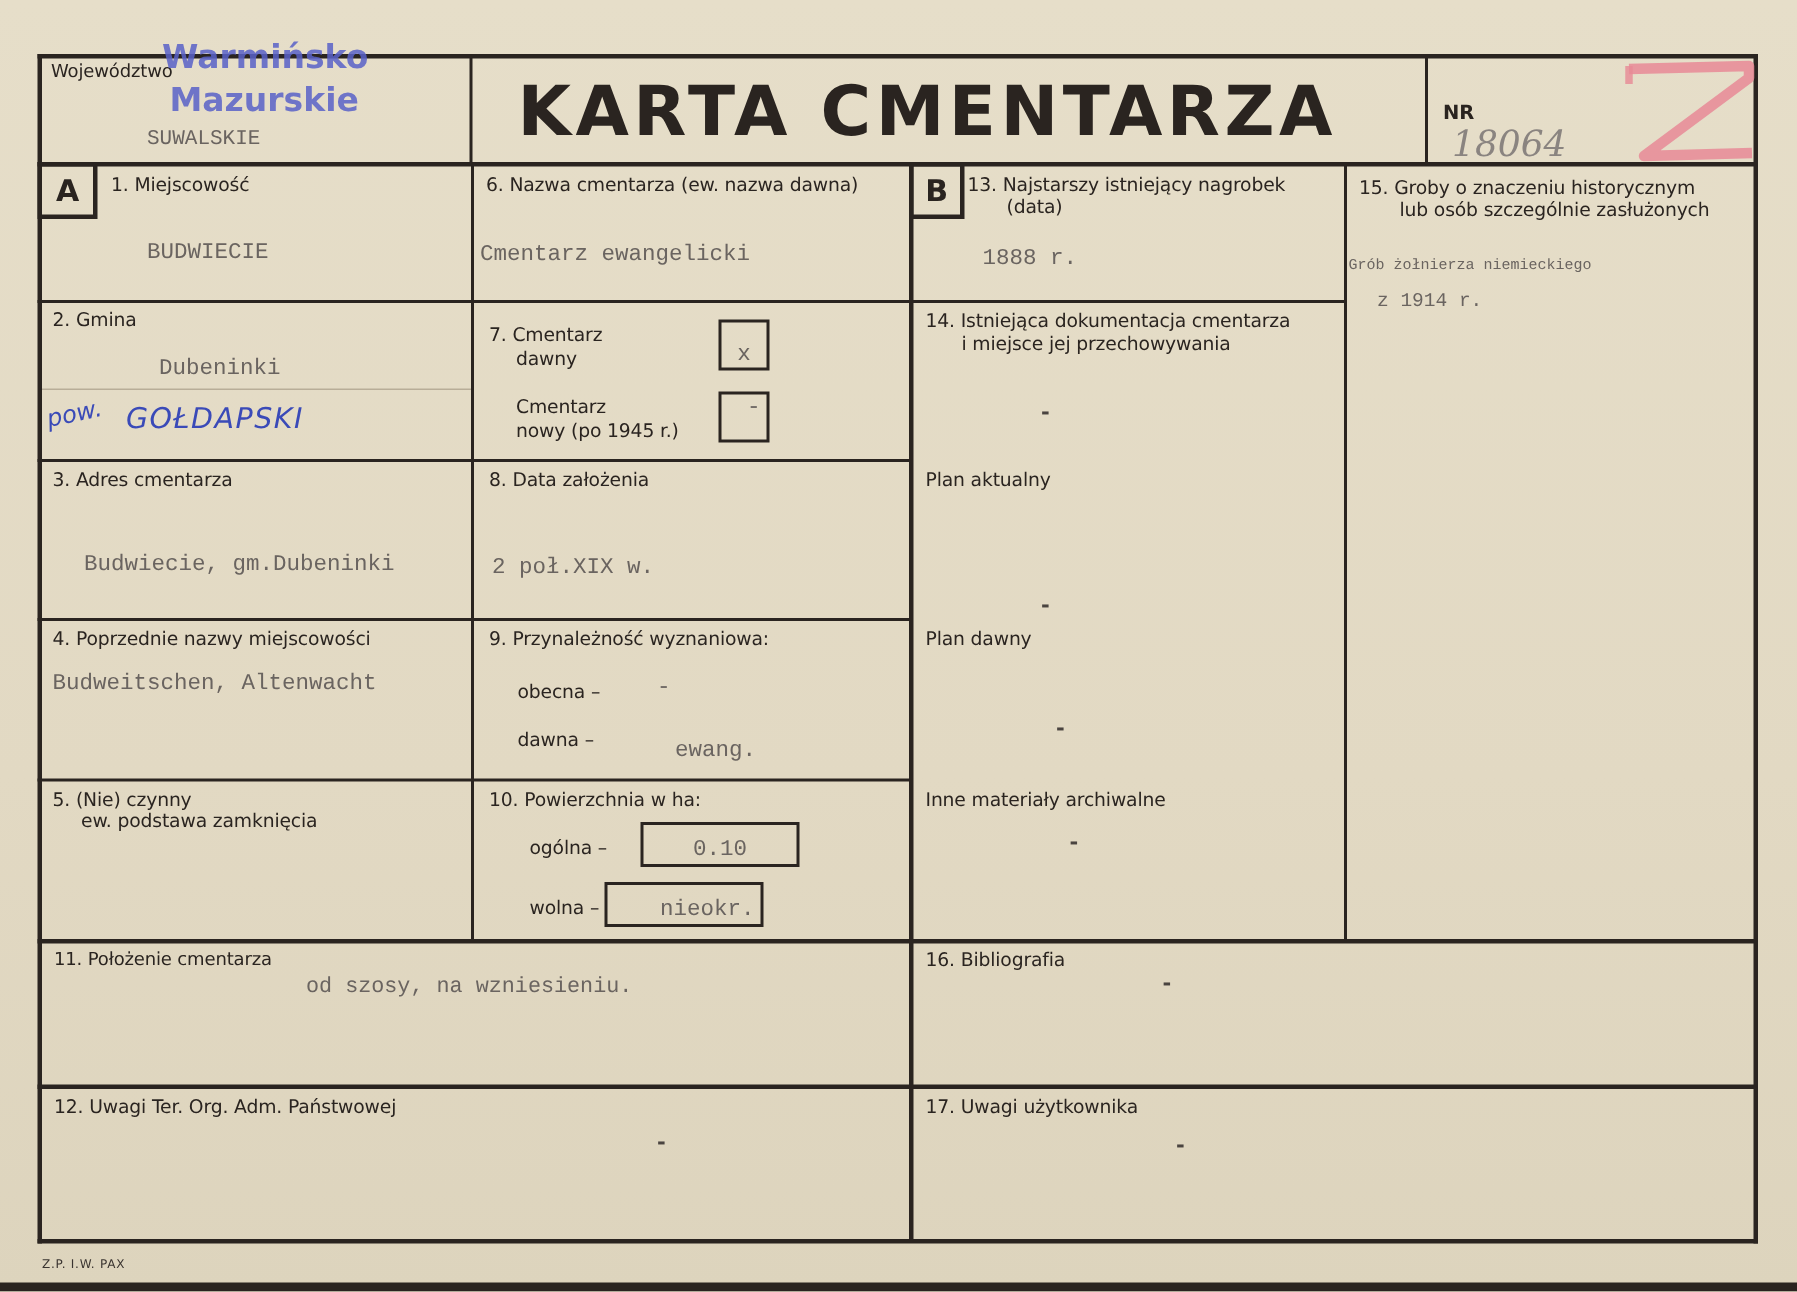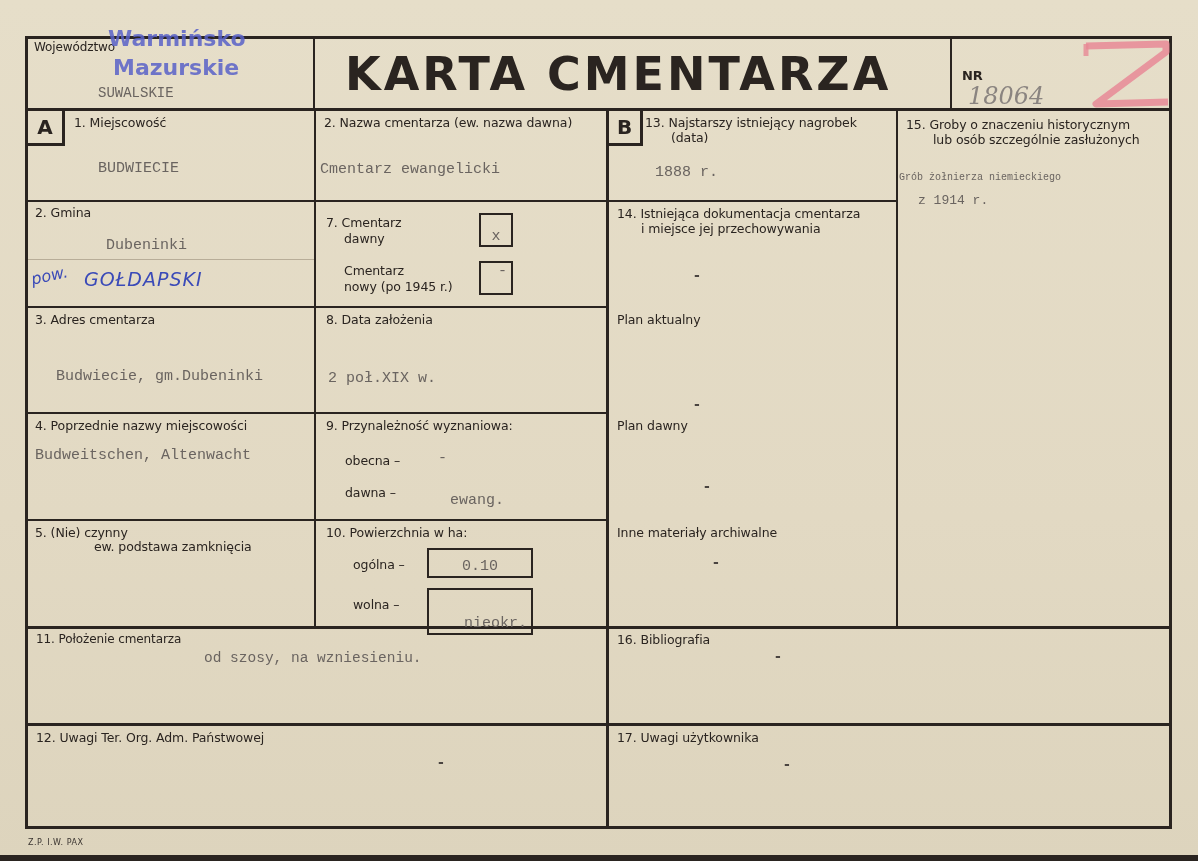--- a/index.html
+++ b/index.html
@@ -106,21 +106,21 @@
 
   <svg class="zmark" style="left:1082px;top:38px;" width="88" height="74" viewBox="0 0 88 74">
     <path d="M4 8 L84 6 L84 14 L14 66 L86 64" fill="none" stroke="#e88a96" stroke-width="7" stroke-linejoin="round" opacity="0.85"></path>
     <path d="M4 6 L4 18" stroke="#e88a96" stroke-width="5" opacity="0.8"></path>
   </svg>
 
   <div class="sectbox" style="left:25px;top:108px;width:40px;height:38px;">A</div>
   <div class="label" style="left:74px;top:115px;">1. Miejscowość</div>
   <div class="typed" style="left:98px;top:160px;">BUDWIECIE</div>
 
-  <div class="label" style="left:324px;top:115px;">2. Nazwa cmentarza (ew. nazwa dawna)</div>
+  <div class="label" style="left:324px;top:115px;">6. Nazwa cmentarza (ew. nazwa dawna)</div>
   <div class="typed" style="left:320px;top:161px;">Cmentarz ewangelicki</div>
 
   <div class="label" style="left:35px;top:205px;">2. Gmina</div>
   <div class="typed" style="left:106px;top:237px;">Dubeninki</div>
   <div class="hand" style="left:31px;top:266px;font-size:16px;transform:rotate(-12deg);">pow.</div>
   <div class="hand" style="left:84px;top:268px;font-size:19px;letter-spacing:1px;">GOŁDAPSKI</div>
 
   <div class="label" style="left:326px;top:215px;">7. Cmentarz</div>
   <div class="label" style="left:344px;top:231px;">dawny</div>
   <div class="chk" style="left:479px;top:213px;">x</div>
@@ -137,27 +137,27 @@
   <div class="label" style="left:35px;top:418px;">4. Poprzednie nazwy miejscowości</div>
   <div class="typed" style="left:35px;top:447px;">Budweitschen, Altenwacht</div>
 
   <div class="label" style="left:326px;top:418px;">9. Przynależność wyznaniowa:</div>
   <div class="label" style="left:345px;top:453px;">obecna –</div>
   <div class="typed" style="left:438px;top:450px;">-</div>
   <div class="label" style="left:345px;top:485px;">dawna –</div>
   <div class="typed" style="left:450px;top:492px;">ewang.</div>
 
   <div class="label" style="left:35px;top:525px;">5. (Nie) czynny</div>
-  <div class="label" style="left:54px;top:539px;margin-left:40px;">ew. podstawa zamknięcia</div>
+  <div class="label" style="left:54px;top:539px;">ew. podstawa zamknięcia</div>
 
   <div class="label" style="left:326px;top:525px;">10. Powierzchnia w ha:</div>
   <div class="label" style="left:353px;top:557px;">ogólna –</div>
   <div class="fieldbox" style="left:427px;top:548px;width:106px;height:30px;">0.10</div>
   <div class="label" style="left:353px;top:597px;">wolna –</div>
-  <div class="fieldbox" style="left:427px;top:588px;width:106px;height:47px;justify-content:flex-end;padding-right:4px;padding-left:19px;">nieokr.</div>
+  <div class="fieldbox" style="left:403px;top:588px;width:106px;height:30px;justify-content:flex-end;padding-right:4px;padding-left:19px;">nieokr.</div>
 
   <div class="sectbox" style="left:606px;top:108px;width:37px;height:38px;">B</div>
   <div class="label" style="left:645px;top:115px;">13. Najstarszy istniejący nagrobek</div>
   <div class="label" style="left:671px;top:130px;">(data)</div>
   <div class="typed" style="left:655px;top:164px;">1888 r.</div>
 
   <div class="label" style="left:617px;top:206px;">14. Istniejąca dokumentacja cmentarza</div>
   <div class="label" style="left:641px;top:221px;">i miejsce jej przechowywania</div>
   <div class="dash" style="left:694px;top:267px;">-</div>
 

